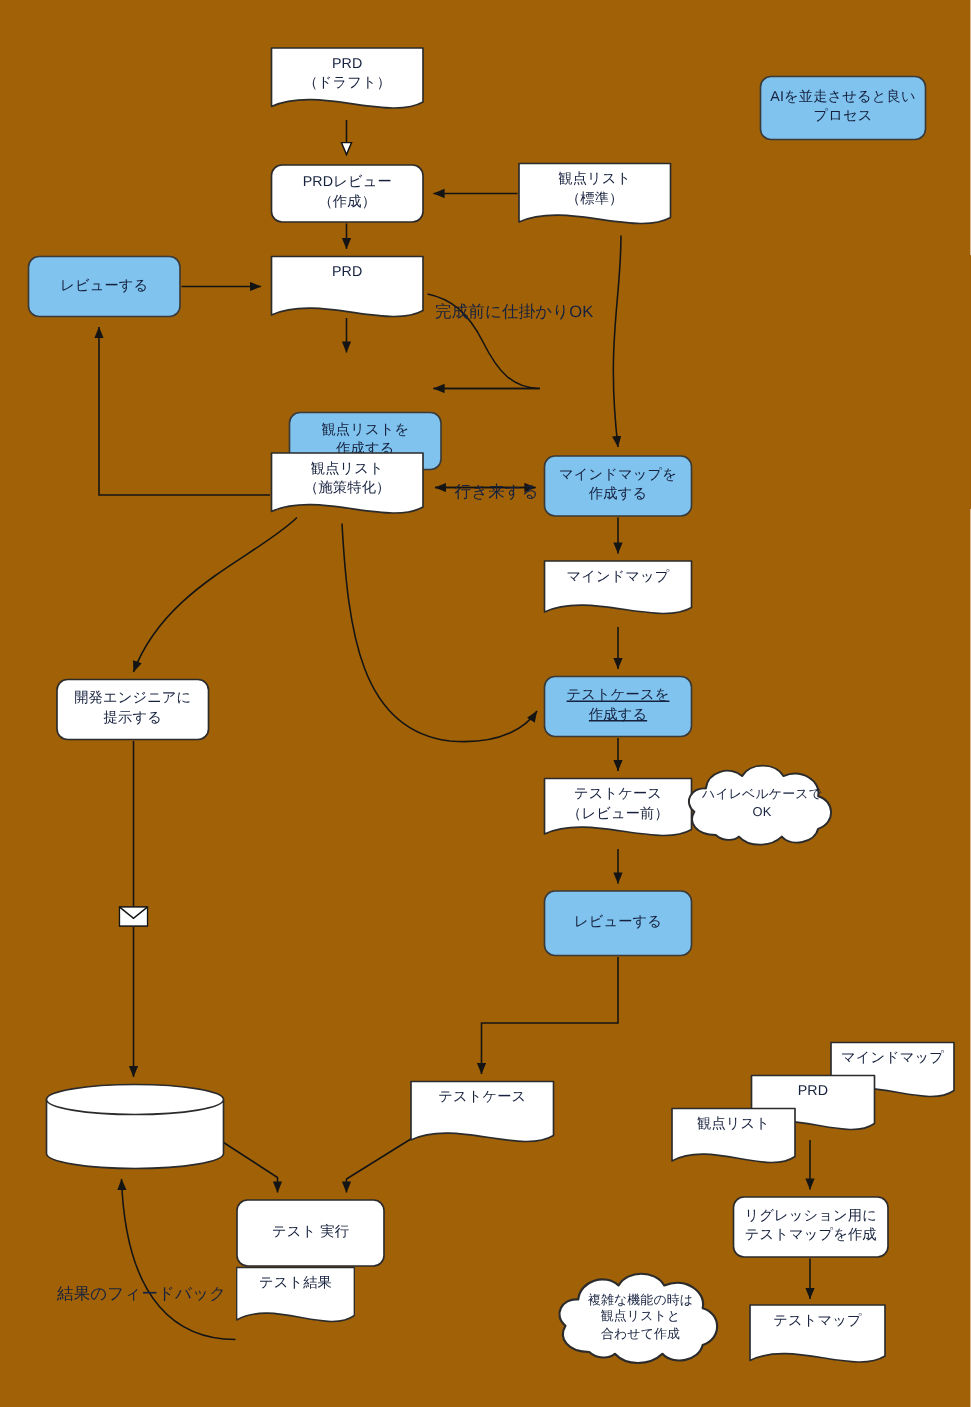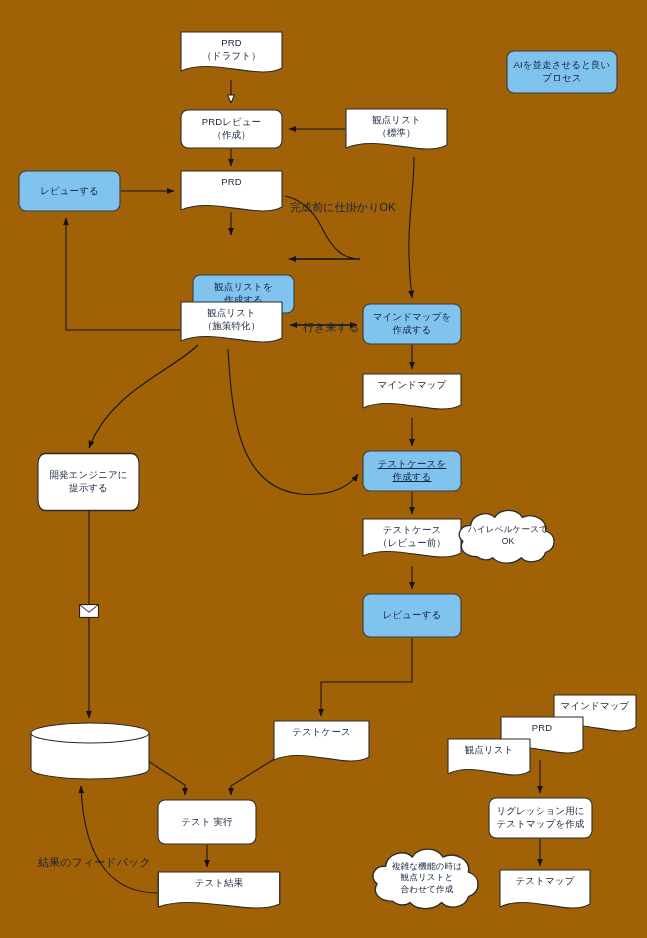--- a/index.html
+++ b/index.html
@@ -164,35 +164,35 @@
           <rect x="1" y="1" width="98" height="40" rx="7" ry="7" fill="#7FC3EE" stroke="#3a3a3a" stroke-width="1.1"></rect>
         </svg><span class="nodetext">テストケースを
 作成する</span></div>
       <div class="node" style="left: 362px; top: 518px; width: 100px; height: 46px; align-items: flex-start; padding-top: 6px;"><svg class="shape" viewBox="0 0 100 46" preserveAspectRatio="none">
           <path d="M1,1 L99,1 L99,35 C77,48 31,24 1,38 Z" fill="#ffffff" stroke="#2b2b2b" stroke-width="1.1" stroke-linejoin="round"></path>
         </svg><span class="nodetext">テストケース
 （レビュー前）</span></div>
       <div class="node" style="left: 362px; top: 593px; width: 100px; height: 45px;"><svg class="shape" viewBox="0 0 100 45" preserveAspectRatio="none">
           <rect x="1" y="1" width="98" height="43" rx="7" ry="7" fill="#7FC3EE" stroke="#3a3a3a" stroke-width="1.1"></rect>
         </svg><span class="nodetext">レビューする</span></div>
-      <div class="node" style="left: 37px; top: 452px; width: 103px; height: 60px;"><svg class="shape" viewBox="0 0 103 42" preserveAspectRatio="none">
+      <div class="node" style="left: 37px; top: 452px; width: 103px; height: 42px;"><svg class="shape" viewBox="0 0 103 42" preserveAspectRatio="none">
           <rect x="1" y="1" width="101" height="40" rx="7" ry="7" fill="#ffffff" stroke="#2b2b2b" stroke-width="1.1"></rect>
         </svg><span class="nodetext">開発エンジニアに
 提示する</span></div>
       <div class="node" style="left: 30px; top: 722px; width: 120px; height: 58px; align-items: center; padding-top: 8px;"><svg class="shape" viewBox="0 0 120 58" preserveAspectRatio="none">
           <path d="M1,11 L1,47 A59,10 0 0 0 119,47 L119,11" fill="#ffffff" stroke="#2b2b2b" stroke-width="1.1"></path>
           <ellipse cx="60" cy="11" rx="59" ry="10" fill="#ffffff" stroke="#2b2b2b" stroke-width="1.1"></ellipse>
         </svg></div>
       <div class="node" style="left: 273px; top: 720px; width: 97px; height: 48px; align-items: flex-start; padding-top: 6px;"><svg class="shape" viewBox="0 0 97 48" preserveAspectRatio="none">
           <path d="M1,1 L96,1 L96,37 C74.66,50 30.099999999999998,26 1,40 Z" fill="#ffffff" stroke="#2b2b2b" stroke-width="1.1" stroke-linejoin="round"></path>
         </svg><span class="nodetext">テストケース</span></div>
       <div class="node" style="left: 157px; top: 799px; width: 100px; height: 46px;"><svg class="shape" viewBox="0 0 100 46" preserveAspectRatio="none">
           <rect x="1" y="1" width="98" height="44" rx="7" ry="7" fill="#ffffff" stroke="#2b2b2b" stroke-width="1.1"></rect>
         </svg><span class="nodetext">テスト 実行</span></div>
-      <div class="node" style="left: 157px; top: 871px; width: 124px; height: 44px; align-items: flex-start; padding-top: 6px;"><svg class="shape" viewBox="0 0 100 44" preserveAspectRatio="none">
+      <div class="node" style="left: 157px; top: 844px; width: 80px; height: 44px; align-items: flex-start; padding-top: 6px;"><svg class="shape" viewBox="0 0 100 44" preserveAspectRatio="none">
           <path d="M1,1 L99,1 L99,33 C77,46 31,22 1,36 Z" fill="#ffffff" stroke="#2b2b2b" stroke-width="1.1" stroke-linejoin="round"></path>
         </svg><span class="nodetext">テスト結果</span></div>
       <div class="node" style="left: 553px; top: 694px; width: 84px; height: 44px; align-items: flex-start; padding-top: 6px;"><svg class="shape" viewBox="0 0 84 44" preserveAspectRatio="none">
           <path d="M1,1 L83,1 L83,33 C64.52,46 26.2,22 1,36 Z" fill="#ffffff" stroke="#2b2b2b" stroke-width="1.1" stroke-linejoin="round"></path>
         </svg><span class="nodetext">マインドマップ</span></div>
       <div class="node" style="left: 500px; top: 716px; width: 84px; height: 44px; align-items: flex-start; padding-top: 6px;"><svg class="shape" viewBox="0 0 84 44" preserveAspectRatio="none">
           <path d="M1,1 L83,1 L83,33 C64.52,46 26.2,22 1,36 Z" fill="#ffffff" stroke="#2b2b2b" stroke-width="1.1" stroke-linejoin="round"></path>
         </svg><span class="nodetext">PRD</span></div>
       <div class="node" style="left: 447px; top: 738px; width: 84px; height: 44px; align-items: flex-start; padding-top: 6px;"><svg class="shape" viewBox="0 0 84 44" preserveAspectRatio="none">
           <path d="M1,1 L83,1 L83,33 C64.52,46 26.2,22 1,36 Z" fill="#ffffff" stroke="#2b2b2b" stroke-width="1.1" stroke-linejoin="round"></path>

